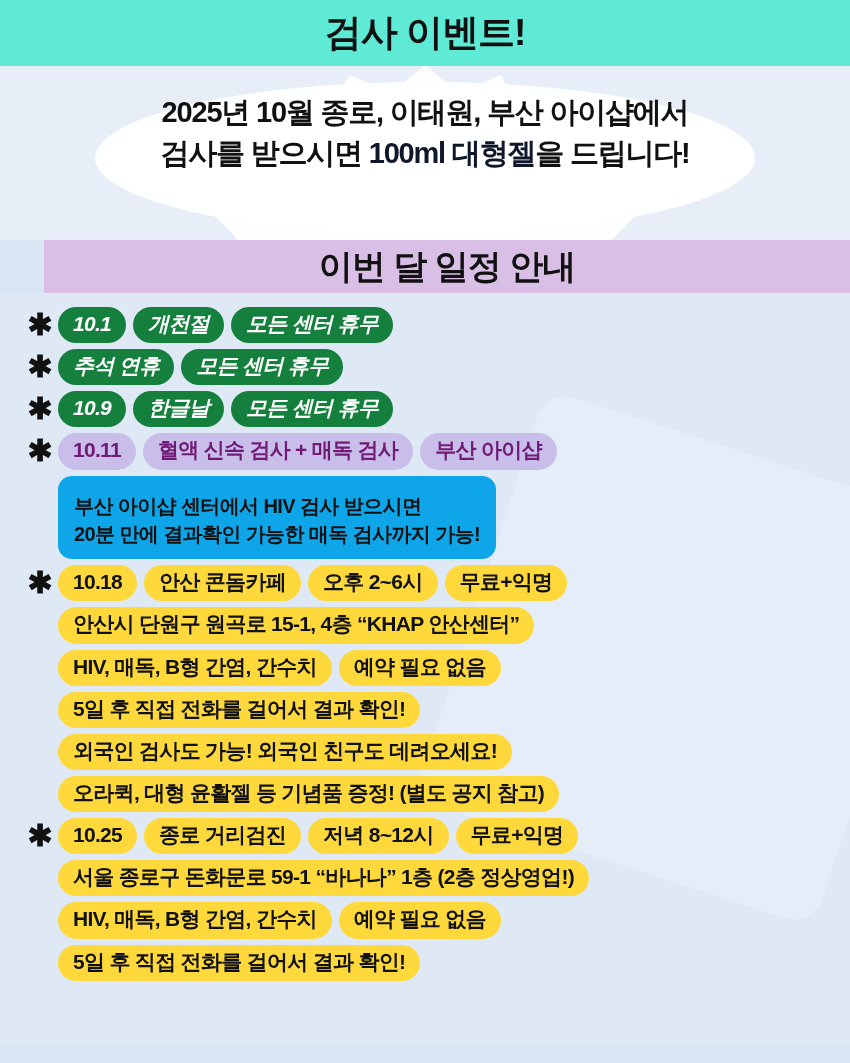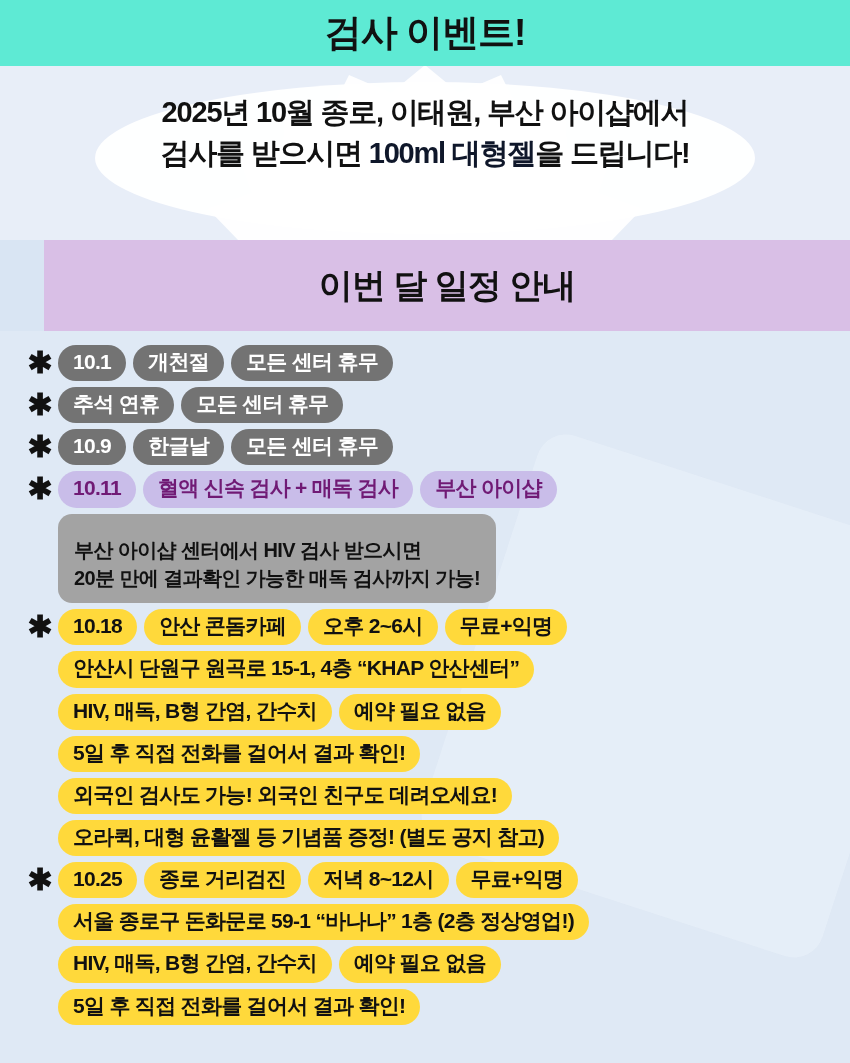--- a/index.html
+++ b/index.html
@@ -56,21 +56,21 @@
     color: #111111;
     letter-spacing: -1.2px;
   }
   .sub-text .hl {
     color: #0f172a;
   }
 
   
   .schedule-band {
     background: #d9bfe6;
-    height: 91px;
+    height: 53px;
     display: flex;
     align-items: center;
     justify-content: center;
     margin-left: 44px;
   }
   .schedule-title {
     font-size: 34px;
     font-weight: bold;
     color: #111111;
     letter-spacing: -1px;
@@ -125,27 +125,27 @@
   .chip {
     display: inline-block;
     border-radius: 999px;
     padding: 5px 15px 7px 15px;
     font-size: 21px;
     font-weight: bold;
     letter-spacing: -0.7px;
     white-space: nowrap;
     line-height: 1.15;
   }
-  .chip.pink { background: #737373; color: #ffffff; }
+  .chip.pink { background: #15803d; color: #ffffff; font-style: italic; }
   .chip.purple { background: #c9bde9; color: #701a75; }
   .chip.yellow { background: #ffd93b; color: #111111; }
   .note-box {
-    background: #a3a3a3;
+    background: #0ea5e9;
     border-radius: 14px;
-    padding: 22px 16px 11px 16px;
+    padding: 16px 16px 11px 16px;
     font-size: 20px;
     font-weight: bold;
     color: #111111;
     line-height: 1.42;
     letter-spacing: -0.6px;
     display: inline-block;
   }
   .sub-row {
     display: flex;
     align-items: center;

